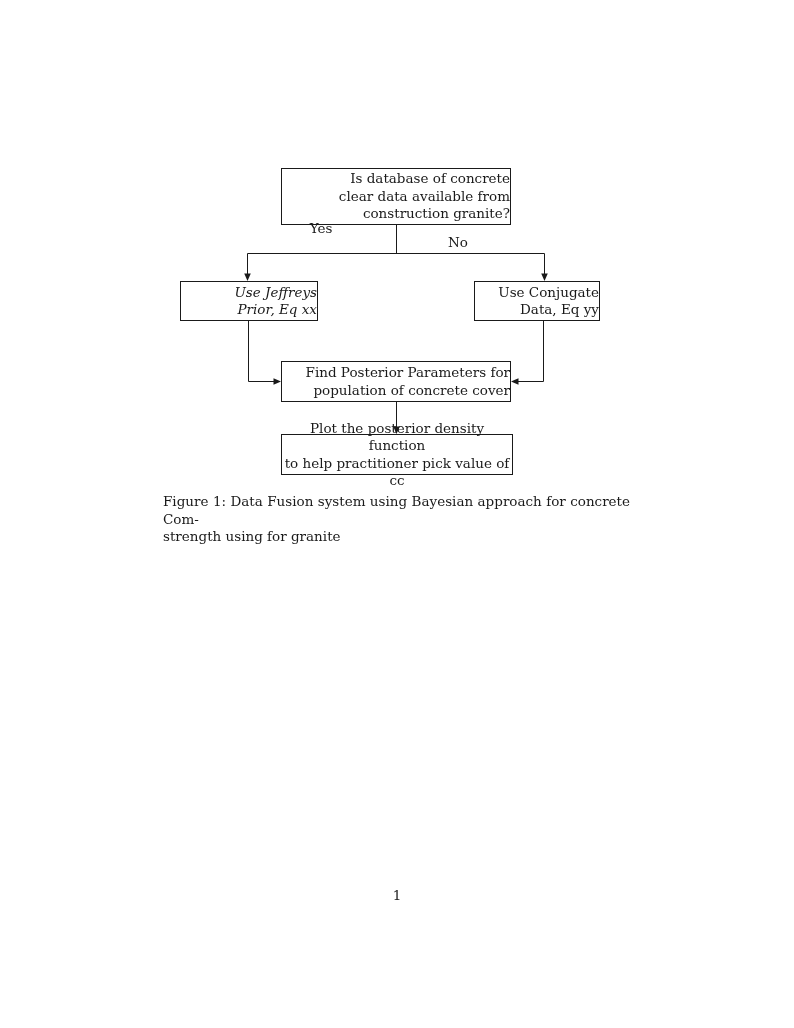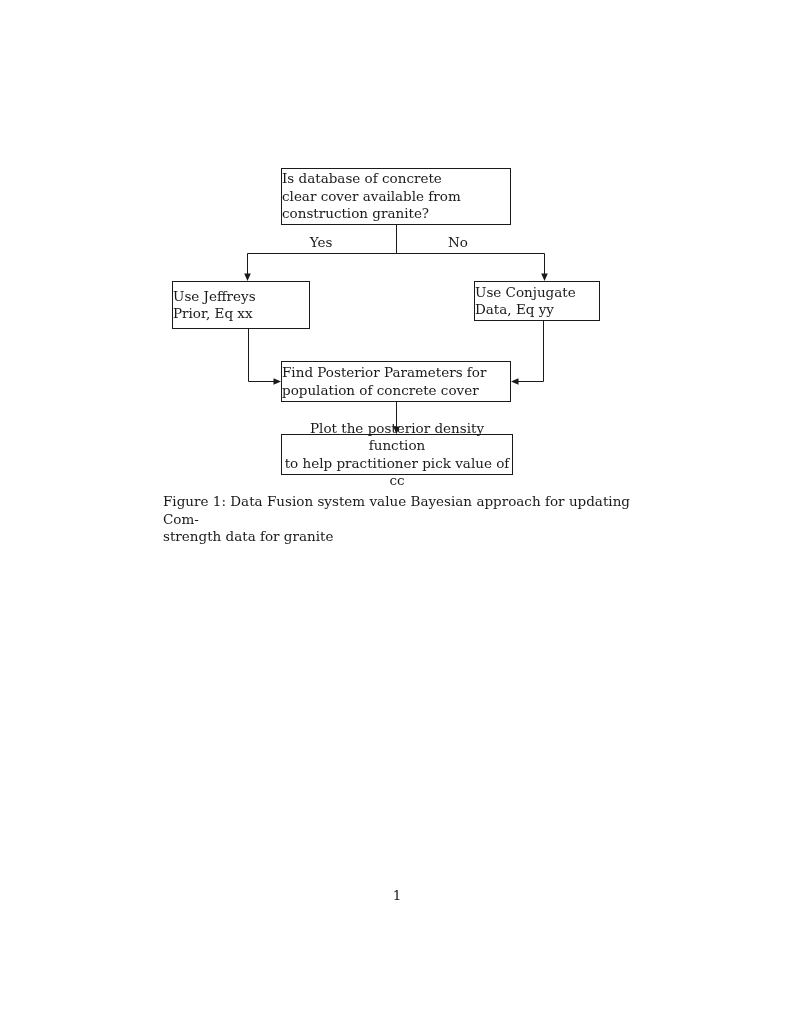--- a/index.html
+++ b/index.html
@@ -21,40 +21,40 @@
     left: 0;
     top: 0;
     pointer-events: none;
   }
   .fbox {
     position: absolute;
     border: 1px solid #1a1a1a;
     background: #ffffff;
     display: flex;
     flex-direction: column;
-    align-items: flex-start;
+    align-items: flex-end;
     justify-content: center;
     text-align: center;
     font-size: 13.5px;
     line-height: 17.5px;
     box-sizing: border-box;
   }
   .box-question  { left: 281px; top: 168px; width: 230px; height: 57px; }
-  .box-jeffreys  { left: 172px; top: 281px; width: 138px; height: 48px; }
+  .box-jeffreys  { left: 180px; top: 281px; width: 138px; height: 40px; font-style: italic; }
   .box-conjugate { left: 474px; top: 281px; width: 126px; height: 40px; }
   .box-posterior { left: 281px; top: 361px; width: 230px; height: 41px; }
   .box-plot      { left: 281px; top: 434px; width: 232px; height: 41px; }
   .edge-label {
     position: absolute;
     font-size: 13.5px;
     line-height: 17px;
     text-align: center;
     width: 44px;
   }
-  .edge-label.yes { left: 299px; top: 234px; }
+  .edge-label.yes { left: 299px; top: 220px; }
   .edge-label.no  { left: 436px; top: 234px; }
   .caption {
     position: absolute;
     left: 163px;
     top: 493px;
     width: 467px;
     font-size: 13.5px;
     line-height: 17.5px;
     color: #1a1a1a;
   }
@@ -108,21 +108,21 @@
       <polygon points="244.2,273.5 250.8,273.5 247.5,281"></polygon>
       <polygon points="241.2,273.5 247.8,273.5 244.5,281" transform="translate(300,0)"></polygon>
       <polygon points="273.5,378.2 273.5,384.8 281,381.5"></polygon>
       <polygon points="518.5,378.2 518.5,384.8 511,381.5"></polygon>
       <polygon points="393.2,426.5 399.8,426.5 396.5,434"></polygon>
     </g>
   </svg>
 
   <div class="fbox box-question">
     <div>Is database of concrete</div>
-    <div>clear cover available from</div>
+    <div>clear data available from</div>
     <div>construction granite?</div>
   </div>
 
   <span class="edge-label yes">Yes</span>
   <span class="edge-label no">No</span>
 
   <div class="fbox box-jeffreys">
     <div>Use Jeffreys</div>
     <div>Prior, Eq xx</div>
   </div>
@@ -136,19 +136,19 @@
     <div>Find Posterior Parameters for</div>
     <div>population of concrete cover</div>
   </div>
 
   <div class="fbox box-plot">
     <div>Plot the posterior density function</div>
     <div>to help practitioner pick value of cc</div>
   </div>
 
   <div class="caption">
-    <div class="cap-line just">Figure 1: Data Fusion system value Bayesian approach for updating Com-</div>
-    <div class="cap-line">strength data for granite</div>
+    <div class="cap-line just">Figure 1: Data Fusion system using Bayesian approach for concrete Com-</div>
+    <div class="cap-line">strength using for granite</div>
   </div>
 
   <div class="page-number">1</div>
 
 </div>
 
 </body></html>

